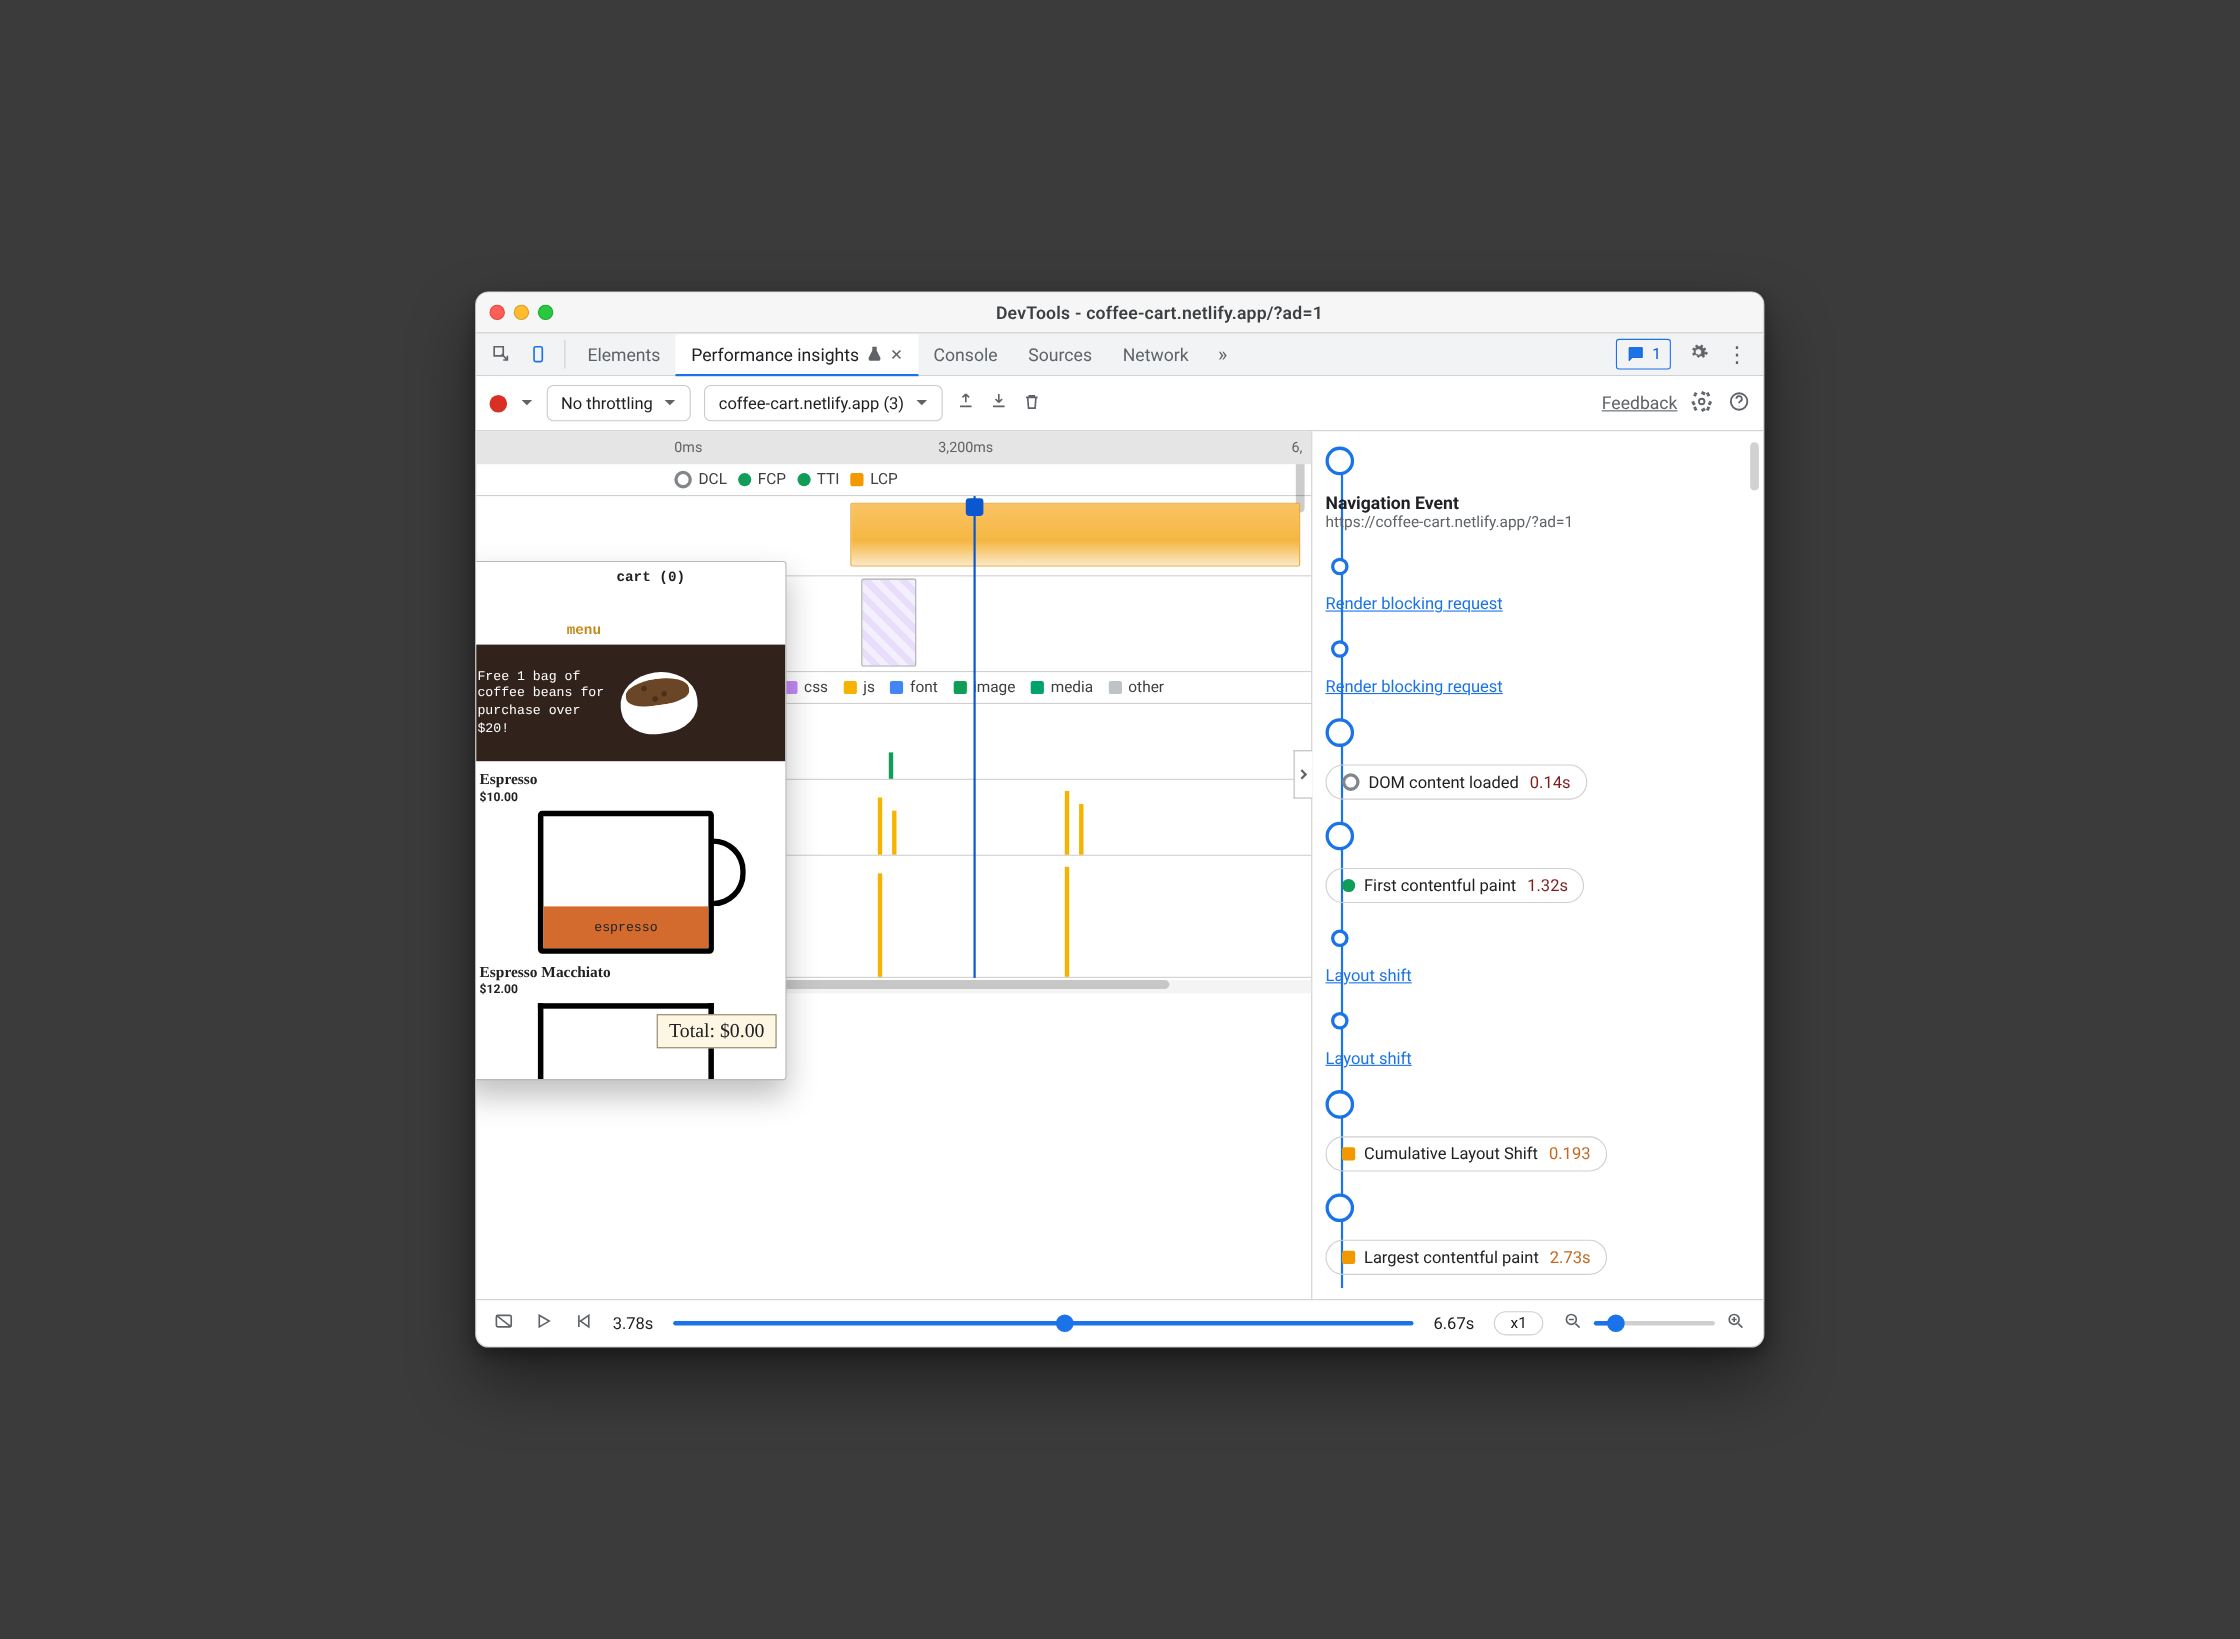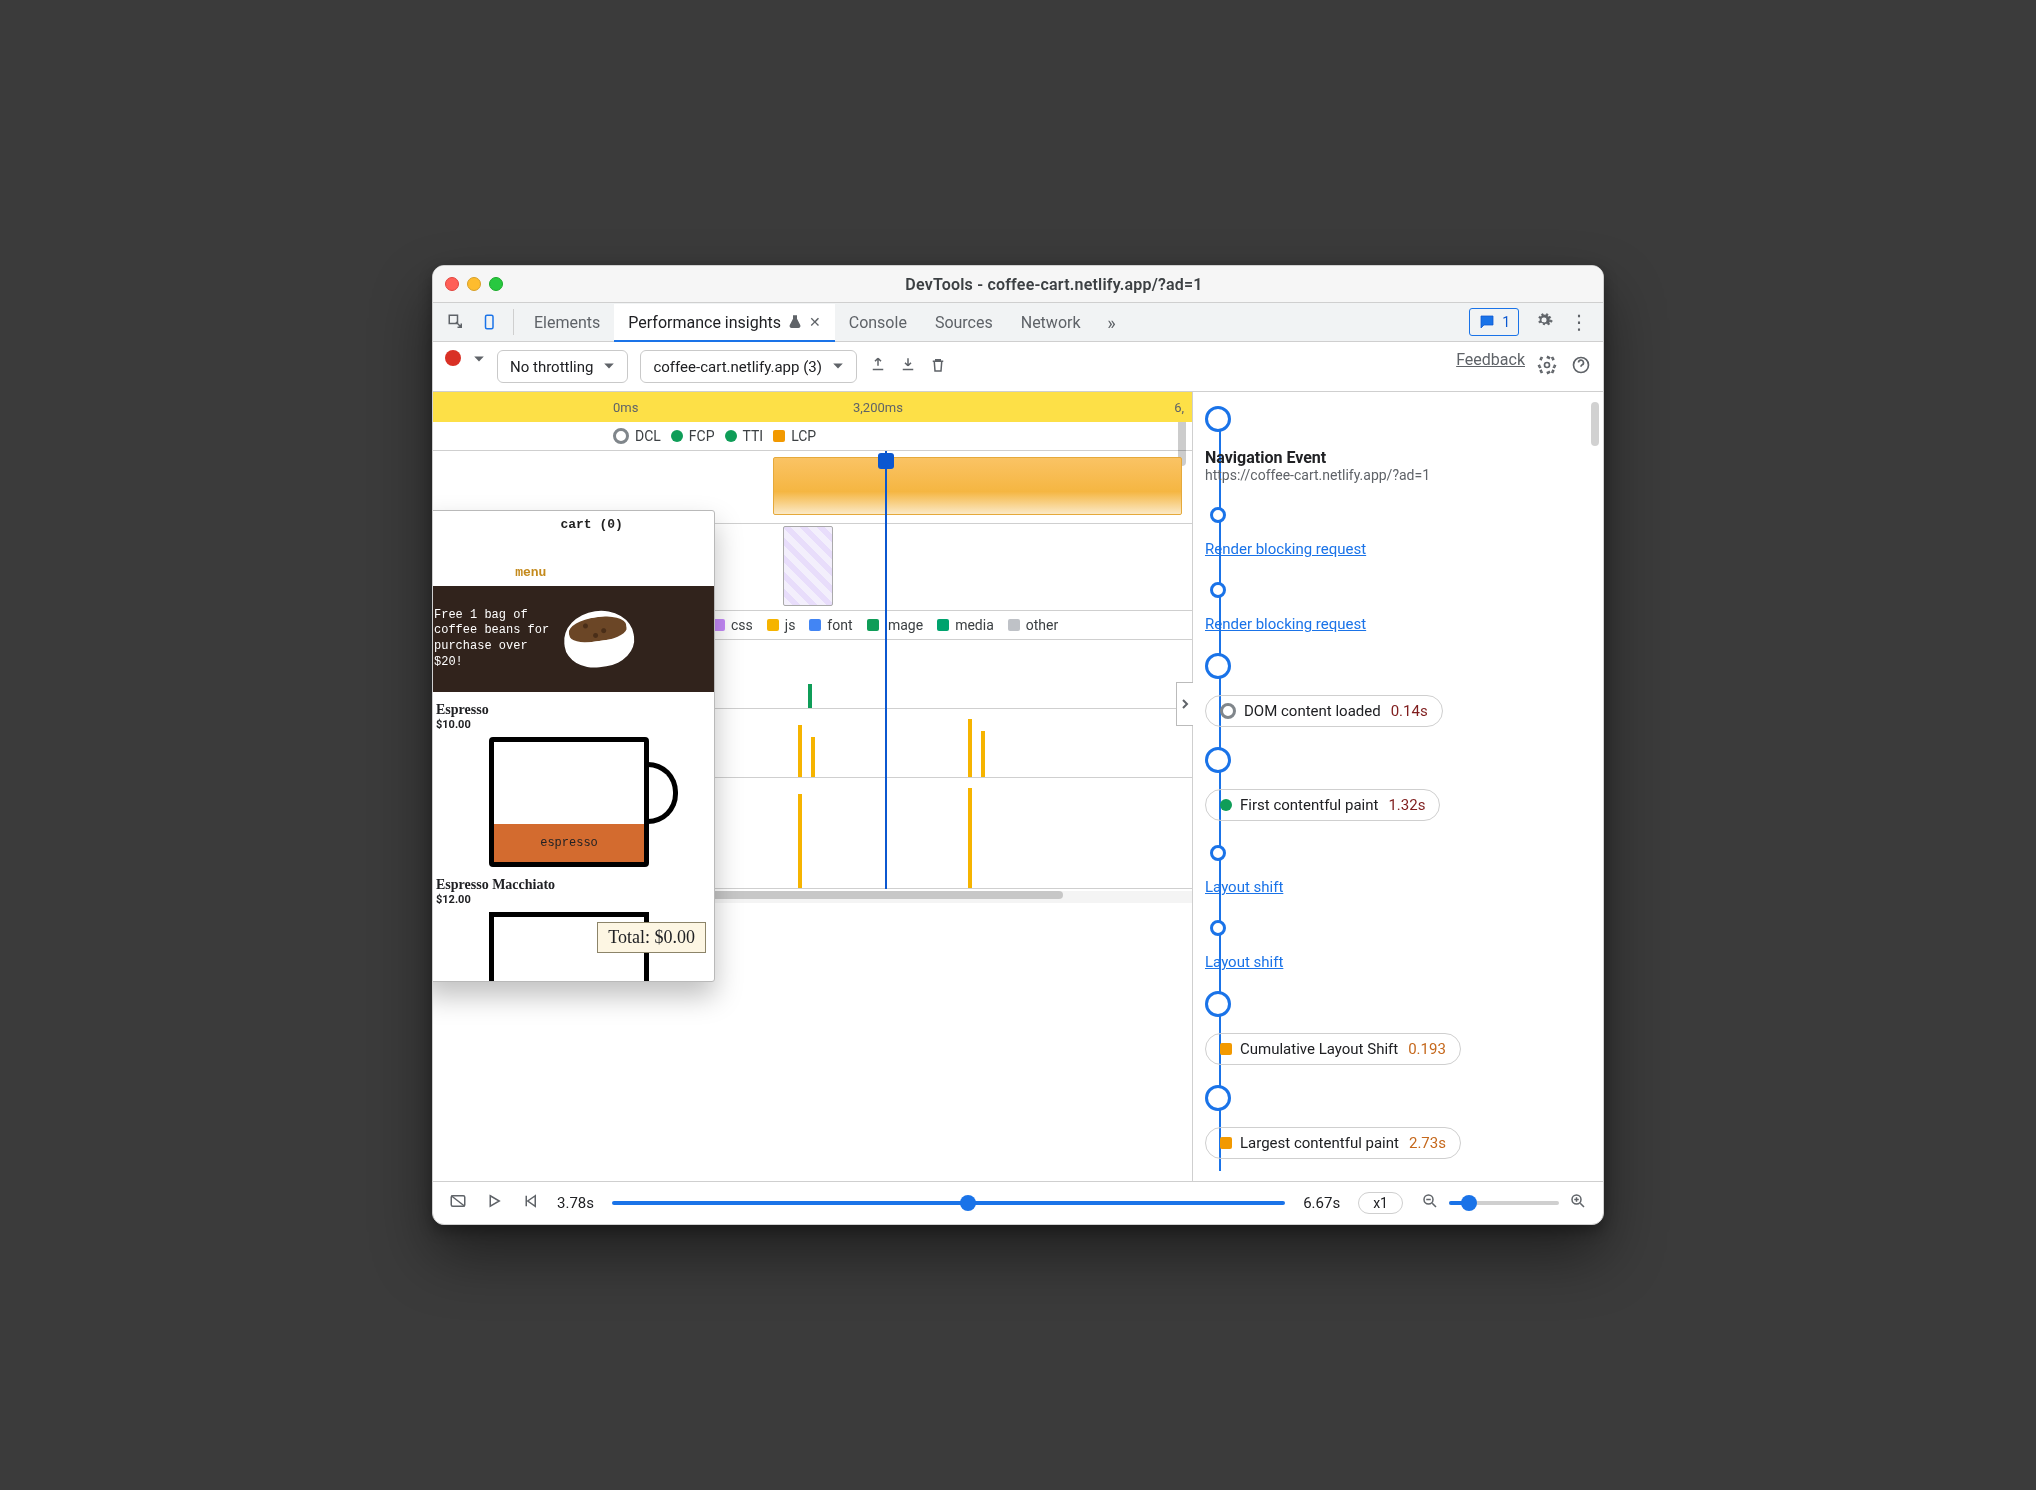--- a/index.html
+++ b/index.html
@@ -61,40 +61,40 @@
   .tab{display:flex;align-items:center;padding:0 14px;color:var(--muted);gap:6px;cursor:default;font-size:16px;}
   .tab.active{color:var(--text);border-bottom:2px solid var(--blue);background:#fff;position:relative;top:1px;}
   .tab .close{font-size:14px;color:var(--muted);}
   .tab svg{width:16px;height:16px;fill:currentColor;}
   .spacer{flex:1;}
   .badge{display:flex;align-items:center;gap:6px;padding:2px 8px;border:1px solid var(--blue);border-radius:3px;color:var(--blue2);font-size:14px;height:22px;}
   .right-tools{display:flex;align-items:center;gap:16px;padding-right:8px;}
   .right-tools svg, .icon-btn svg{width:18px;height:18px;fill:currentColor;stroke:currentColor;}
   
   .toolbar{
-    display:flex;gap:12px;
+    display:flex;align-items:center;gap:12px;
     padding:8px 12px;
     border-bottom:1px solid var(--border);
     background:#fff;
   }
   .rec{width:16px;height:16px;border-radius:50%;background:#d93025;}
   .chev svg{width:12px;height:12px;fill:#5f6368;}
   .select{display:flex;align-items:center;gap:10px;border:1px solid #c9c9c9;border-radius:6px;padding:6px 12px;background:#fff;}
   .toolbar .select span{font-size:15px;}
   .tool-icons{display:flex;align-items:center;gap:12px;color:var(--muted);}
   .tool-icons svg{width:18px;height:18px;fill:none;stroke:#5f6368;stroke-width:2;}
   .feedback{margin-left:auto;color:#5f6368;text-decoration:underline;}
   .toolbar .end{display:flex;align-items:center;gap:14px;color:#5f6368;}
   .toolbar .end svg{width:20px;height:20px;fill:none;stroke:#5f6368;stroke-width:2;}
   
   .main{display:flex;position:relative;}
   .left{flex:1;min-width:0;border-right:1px solid var(--border);position:relative;}
   .right{width:410px;display:flex;flex-direction:column;}
   
-  .ruler{height:30px;display:flex;align-items:center;padding-right:8px;font-size:13px;color:#5f6368;position:relative;background:#fde047;}
+  .ruler{height:30px;display:flex;align-items:center;padding-right:8px;font-size:13px;color:#5f6368;position:relative;background:#e5e5e5;}
   .ruler .tick0{position:absolute;left:180px;}
   .ruler .tickmid{position:absolute;left:420px;}
   .ruler .tickend{position:absolute;right:8px;}
   
   .playhead{position:absolute;top:0;bottom:0;left:452px;width:2px;background:var(--blue2);z-index:5;}
   .playhead::before{content:"";position:absolute;top:2px;left:-7px;width:16px;height:16px;background:var(--blue2);border-radius:3px;}
   
   .markers{height:28px;display:flex;align-items:center;gap:10px;padding-left:180px;font-size:14px;border-bottom:1px solid var(--border);}
   .mark{display:flex;align-items:center;gap:6px;color:#3c4043;}
   .mk{width:12px;height:12px;border-radius:50%;}

